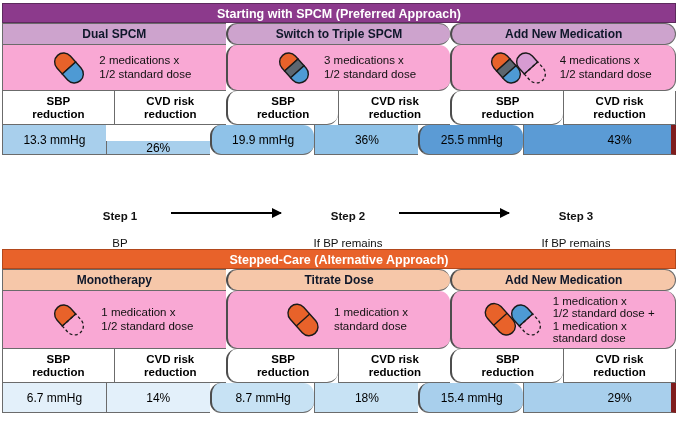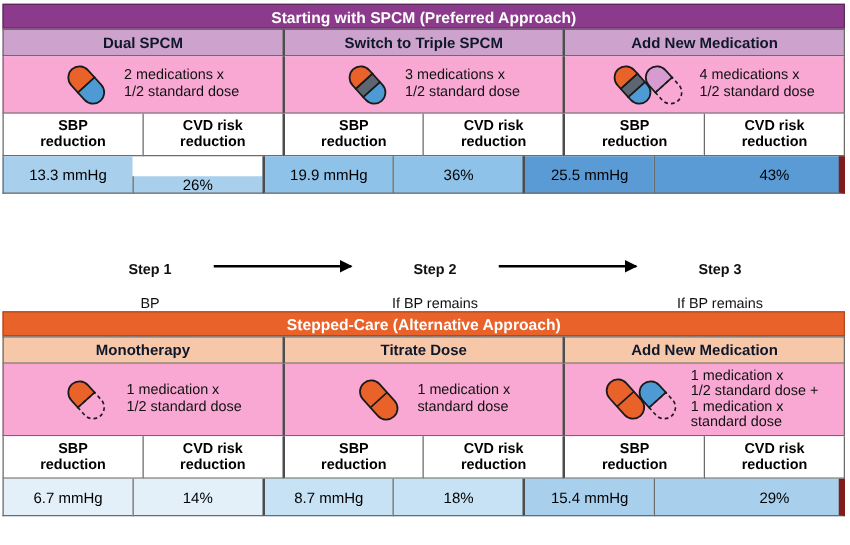--- a/index.html
+++ b/index.html
@@ -60,21 +60,21 @@
   
   .valuerow{display:flex;height:30px;box-sizing:border-box;}
   .valuecell{
     flex:1 1 0;display:flex;align-items:center;justify-content:center;
     font-size:12px;color:#000000;box-sizing:border-box;
     border-left:1px solid #6b6b6b;border-bottom:1px solid #6b6b6b;
   }
   .valuecell:last-child{border-right:5px solid #7f1d1d;padding-left:44px;}
 
   
-  .sep-l{border-left:2px solid #4d4d4d !important;}
+  .sep-l{border-left:2px solid #4d4d4d !important;border-radius:11px;}
 
   
   .steps{position:absolute;left:3px;width:674px;height:54px;}
   .step{
     position:absolute;text-align:center;font-size:11.5px;line-height:13.5px;
     color:#111;white-space:pre-line;
   }
   .step b{font-size:11.5px;}
   .arrow{position:absolute;height:2px;background:#000;}
   .arrow::after{

